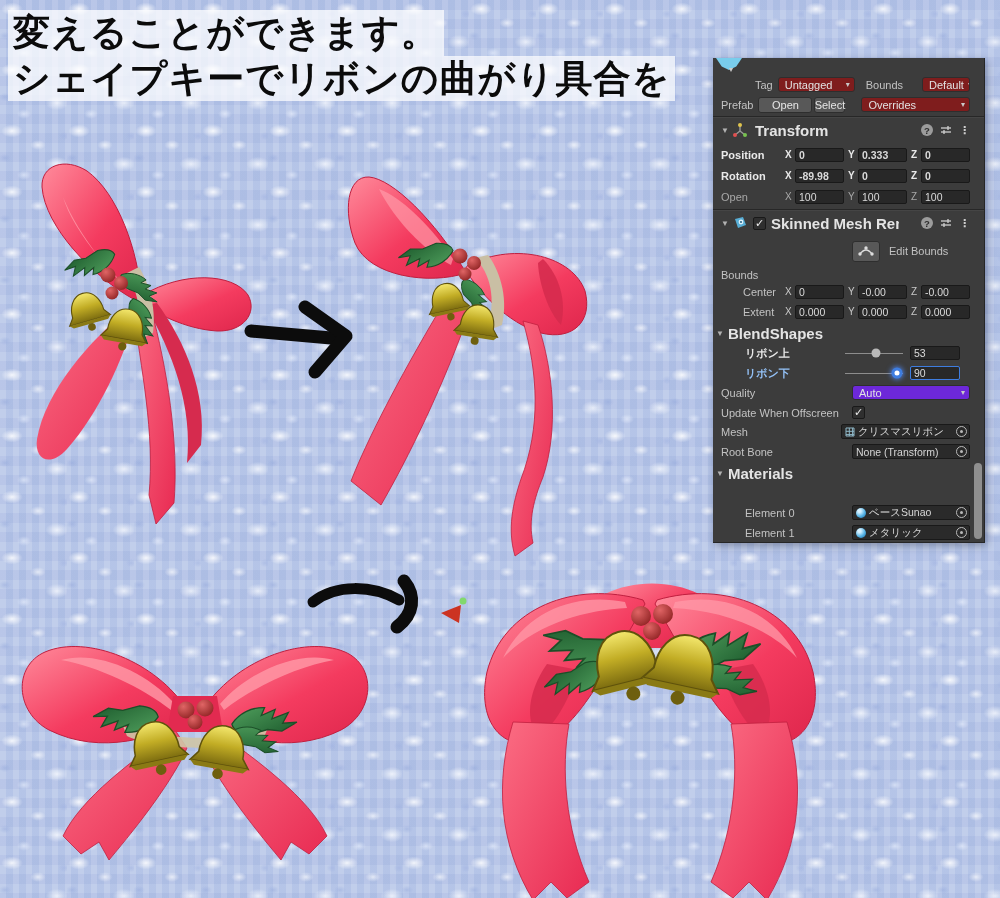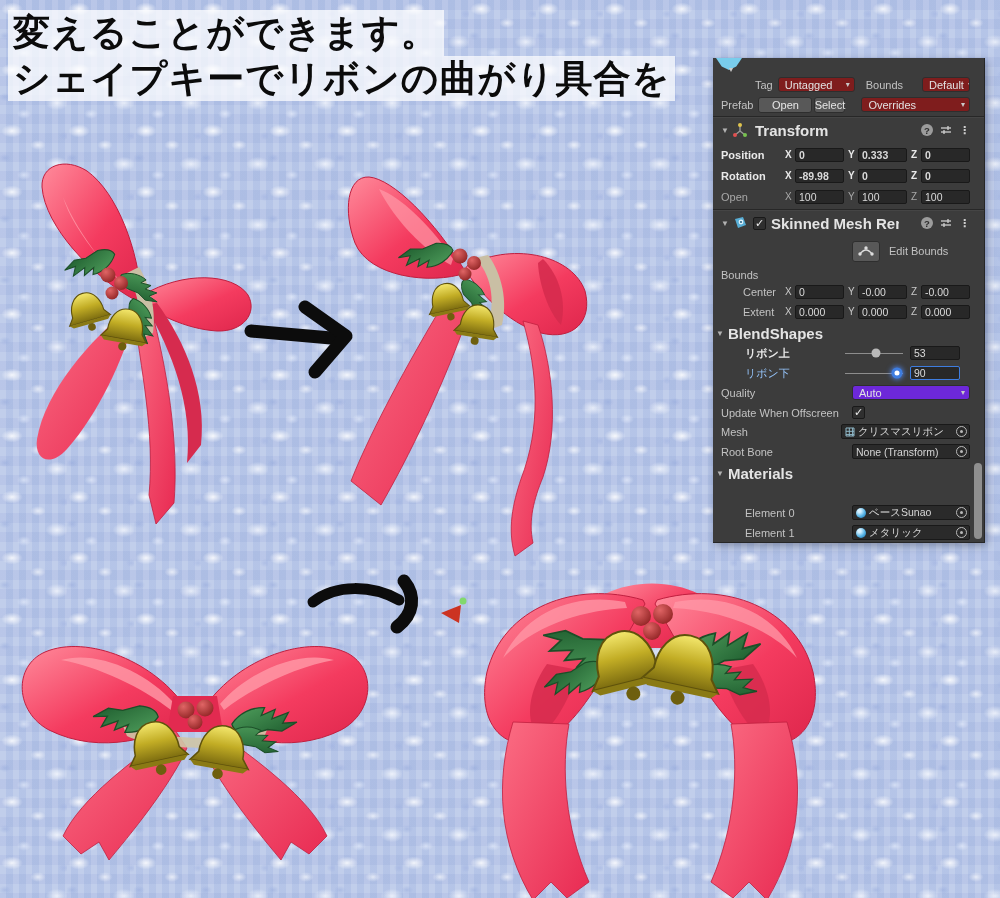--- a/index.html
+++ b/index.html
@@ -82,21 +82,21 @@
   .slider .thumb {
     position:absolute; top:50%; width:9px; height:9px; border-radius:50%;
     background:#b9b9b9; transform:translate(-50%,-50%);
   }
   .slider.sel .thumb {
     width:11px; height:11px; background:#fff; border:3px solid #3e7de0;
     box-shadow:0 0 5px 1px rgba(80,140,255,.8);
   }
   .sfld { width:50px; flex:none; }
   .sel-f { border-color:#3e7de0 !important; }
-  .blue { color:#93c0f5; font-weight:normal; }
+  .blue { color:#93c0f5; font-weight:bold; }
 
   .objf {
     flex:1 1 0; min-width:0; background:#2a2a2a; border:1px solid #191919; border-radius:2px;
     height:15px; display:flex; align-items:center; padding:0 2px 0 3px; gap:3px;
   }
   .objf .txt { flex:1 1 0; min-width:0; white-space:nowrap; overflow:hidden; color:#d6d6d6; font-size:10.5px; }
   .picker {
     width:11px; height:11px; border:1.4px solid #b9b9b9; border-radius:50%; flex:none;
     display:flex; align-items:center; justify-content:center;
   }

